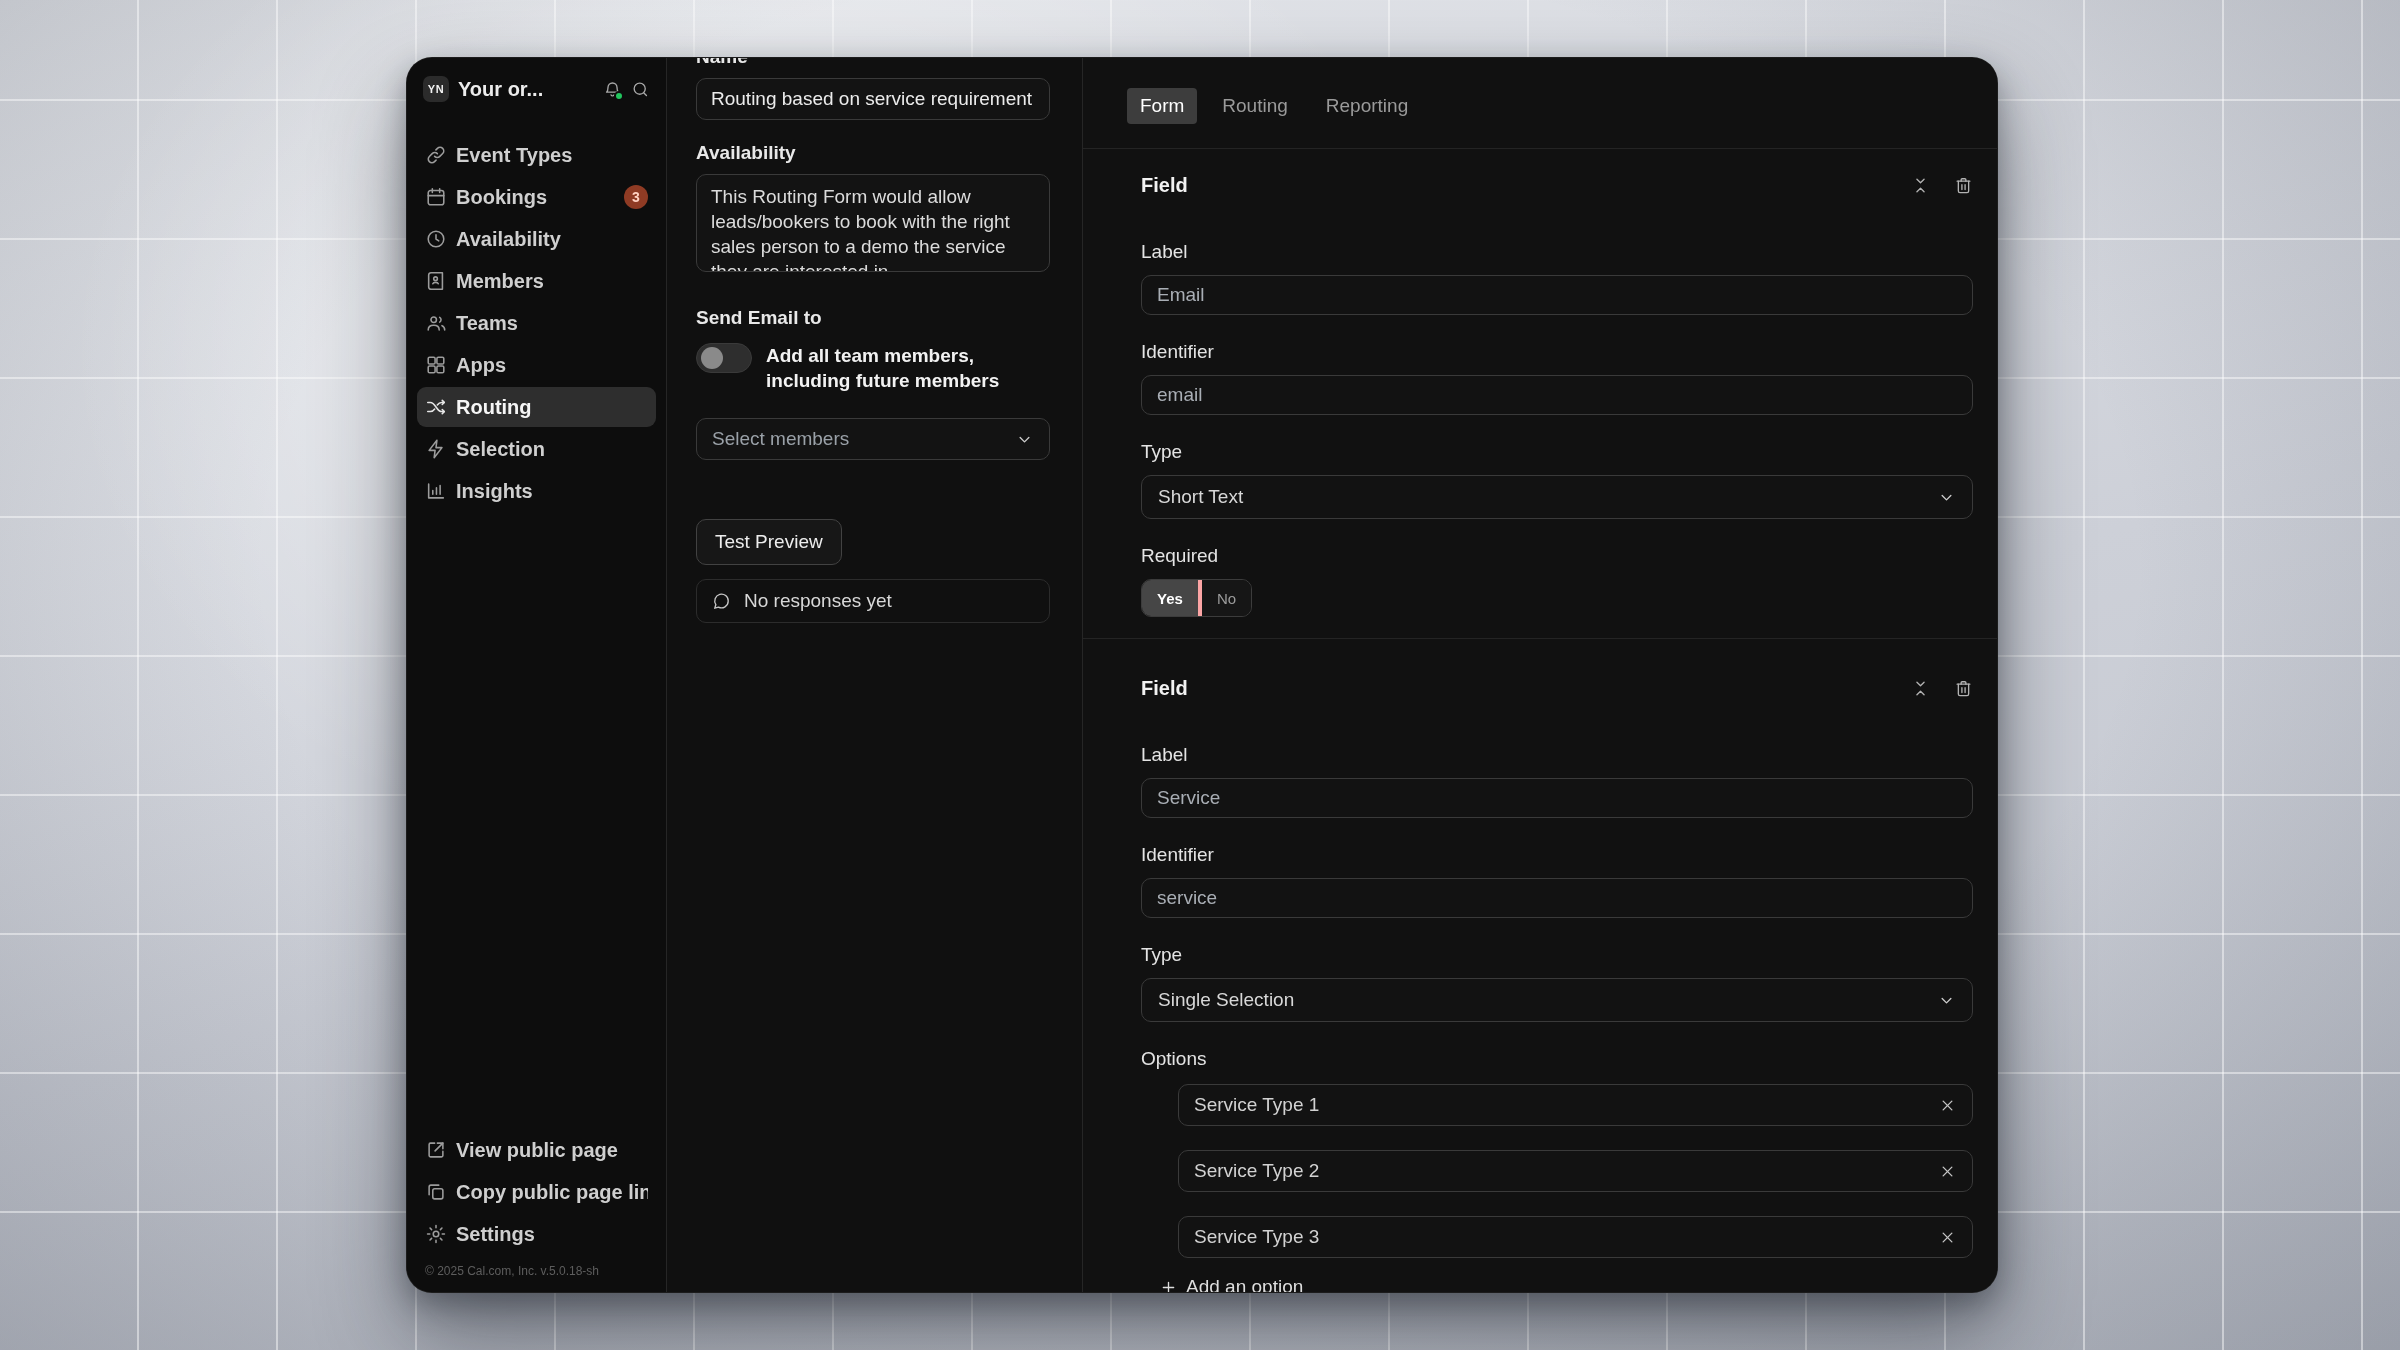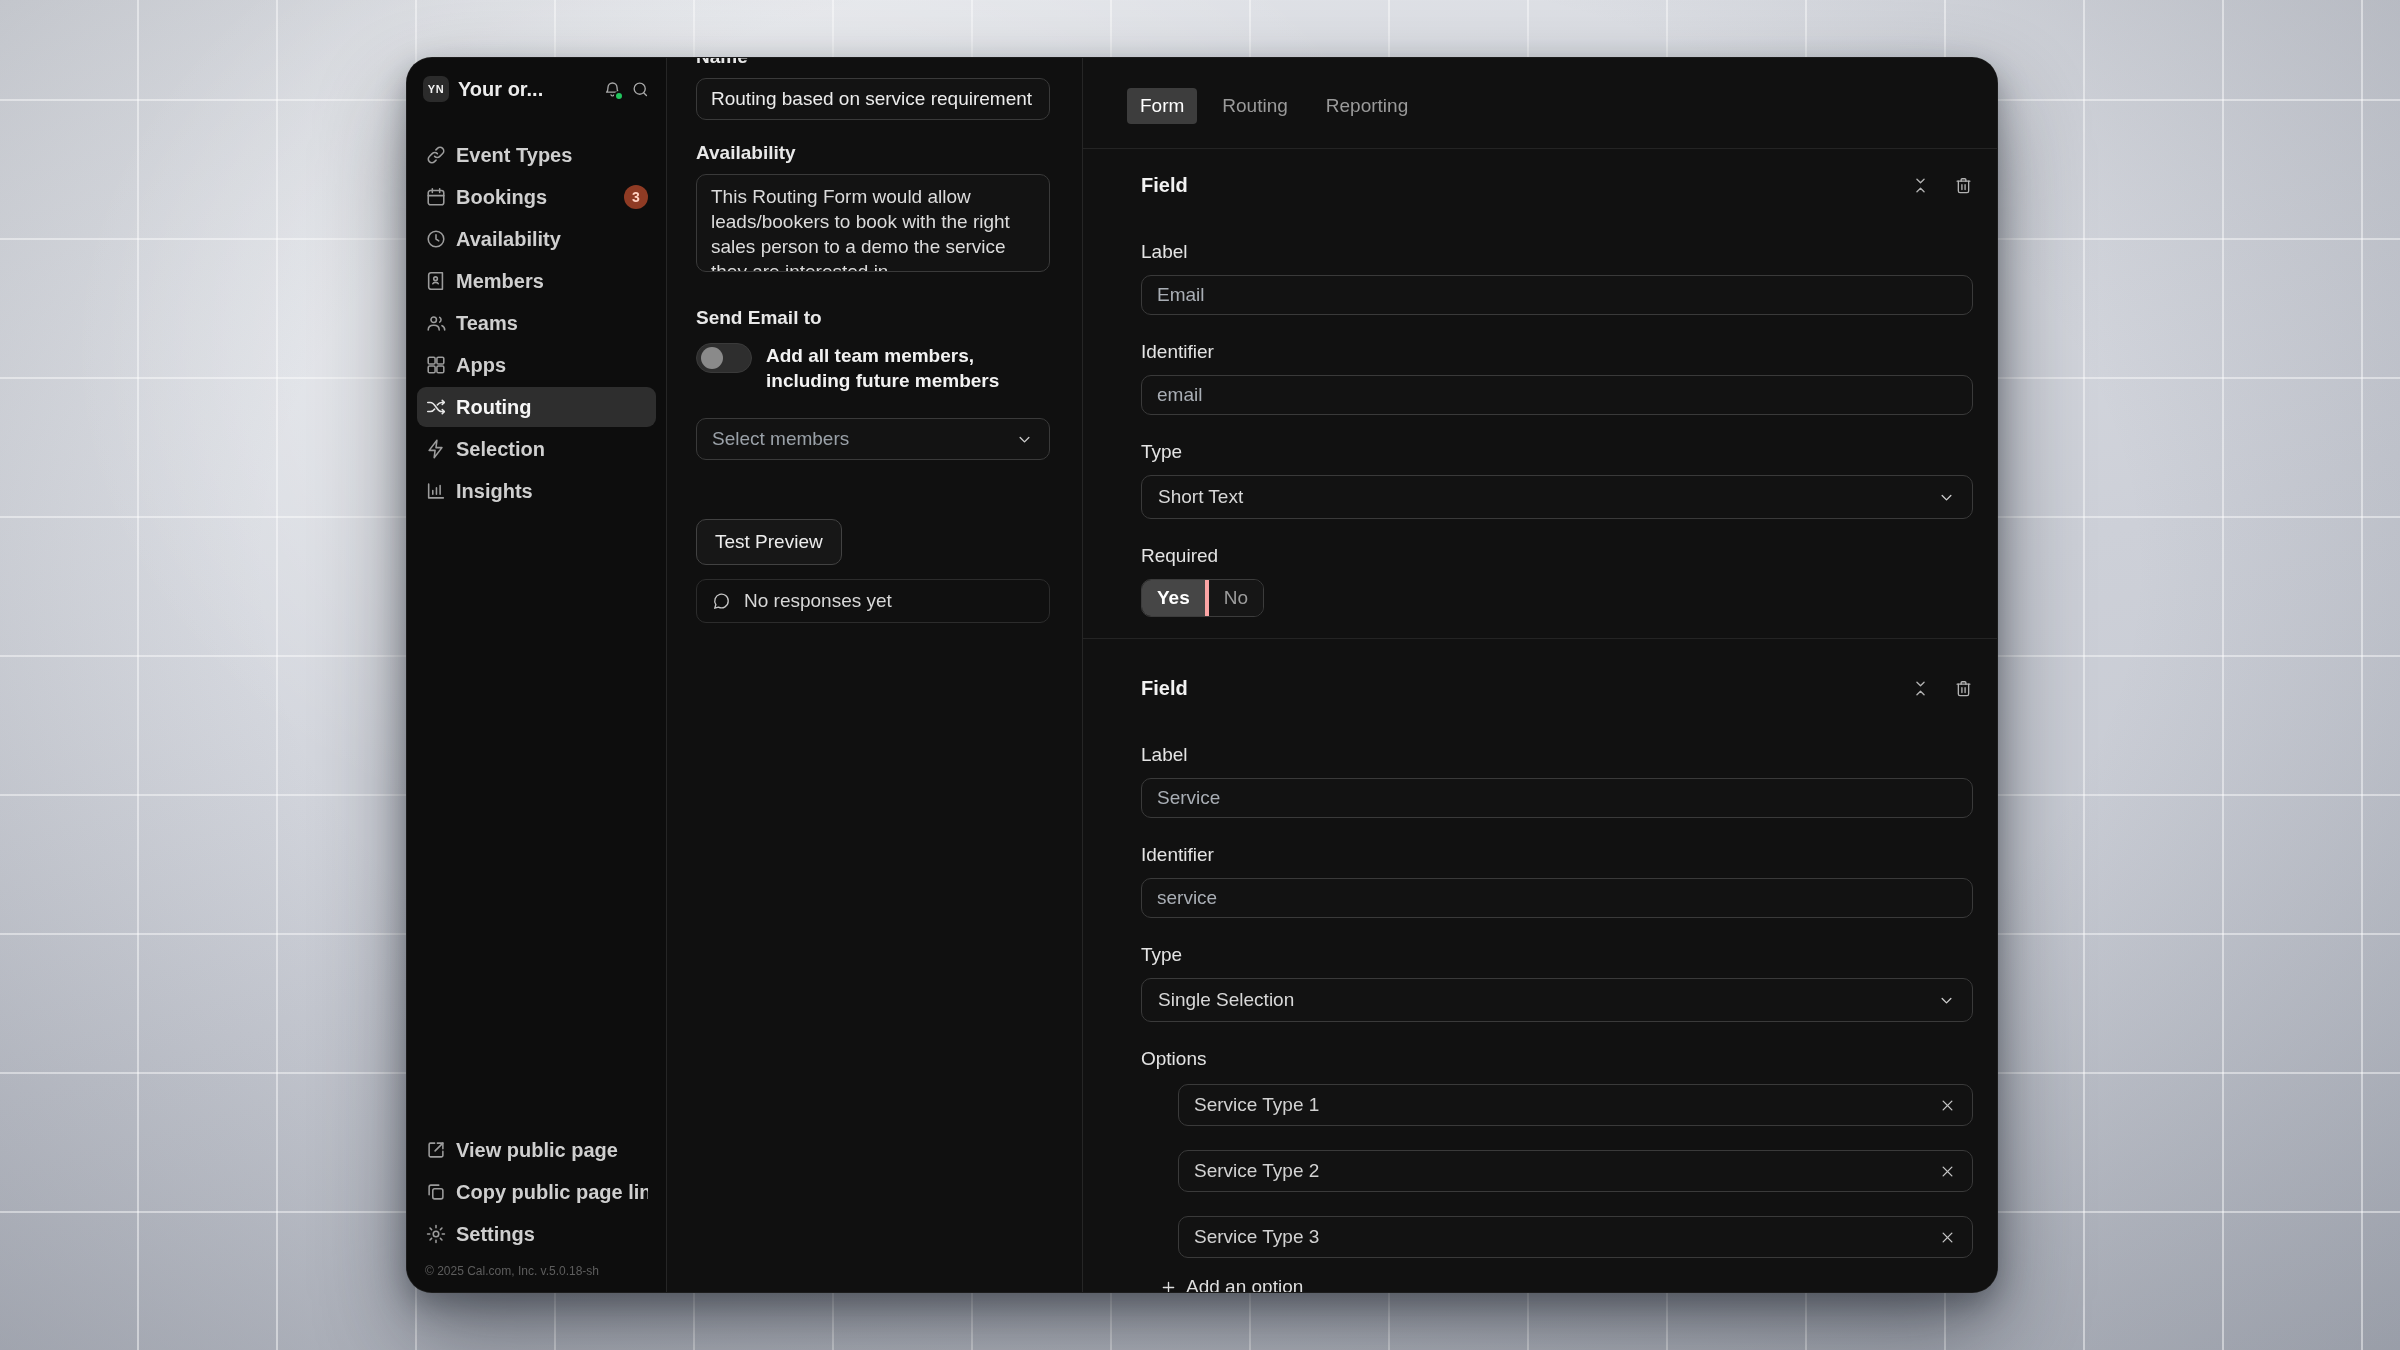--- a/index.html
+++ b/index.html
@@ -105,21 +105,21 @@
   .group-label.after-title { margin-top:44px; }
   .f-input { margin-top:12px; width:100%; height:40px; background:#121212;
     border:1px solid #3a3a3a; border-radius:10px; padding:0 15px; font-size:19px;
     color:#a9aeb5; font-family:inherit; outline:none; display:block; }
   .f-select { margin-top:12px; width:100%; height:44px; background:#121212;
     border:1px solid #3a3a3a; border-radius:10px; display:flex; align-items:center;
     padding:0 16px; font-size:19px; color:#d8d8d8; cursor:pointer;justify-content:center; }
   .f-select .chev { margin-left:auto; color:#cdcdcd; display:flex; }
   .seg { margin-top:12px; display:inline-flex; border:1px solid #3c3c3c; border-radius:10px;
     overflow:hidden; height:38px; }
-  .seg-opt { display:flex; align-items:center; padding:0 15px; font-size:19px; color:#9c9c9c;
+  .seg-opt { display:flex; align-items:center; padding:0 15px; font-size:15px; color:#9c9c9c;
     background:#161616; cursor:pointer; }
   .seg-opt.active { background:#464646; color:#ffffff; font-weight:600; }
   .seg-opt + .seg-opt { border-left:4px solid #fca5a5; }
   .options-list { margin-left:37px; }
   .option-row { display:flex; align-items:center; height:42px; border:1px solid #3a3a3a;
     border-radius:10px; padding:0 15px; font-size:19px; color:#d2d2d2; background:#121212;
     margin-top:24px;gap:24px; }
   .option-row.firstopt { margin-top:14px; }
   .option-x { margin-left:auto; color:#c2c2c2; cursor:pointer; display:flex; }
   .add-option { margin-top:18px; margin-left:18px; display:inline-flex; align-items:center;

